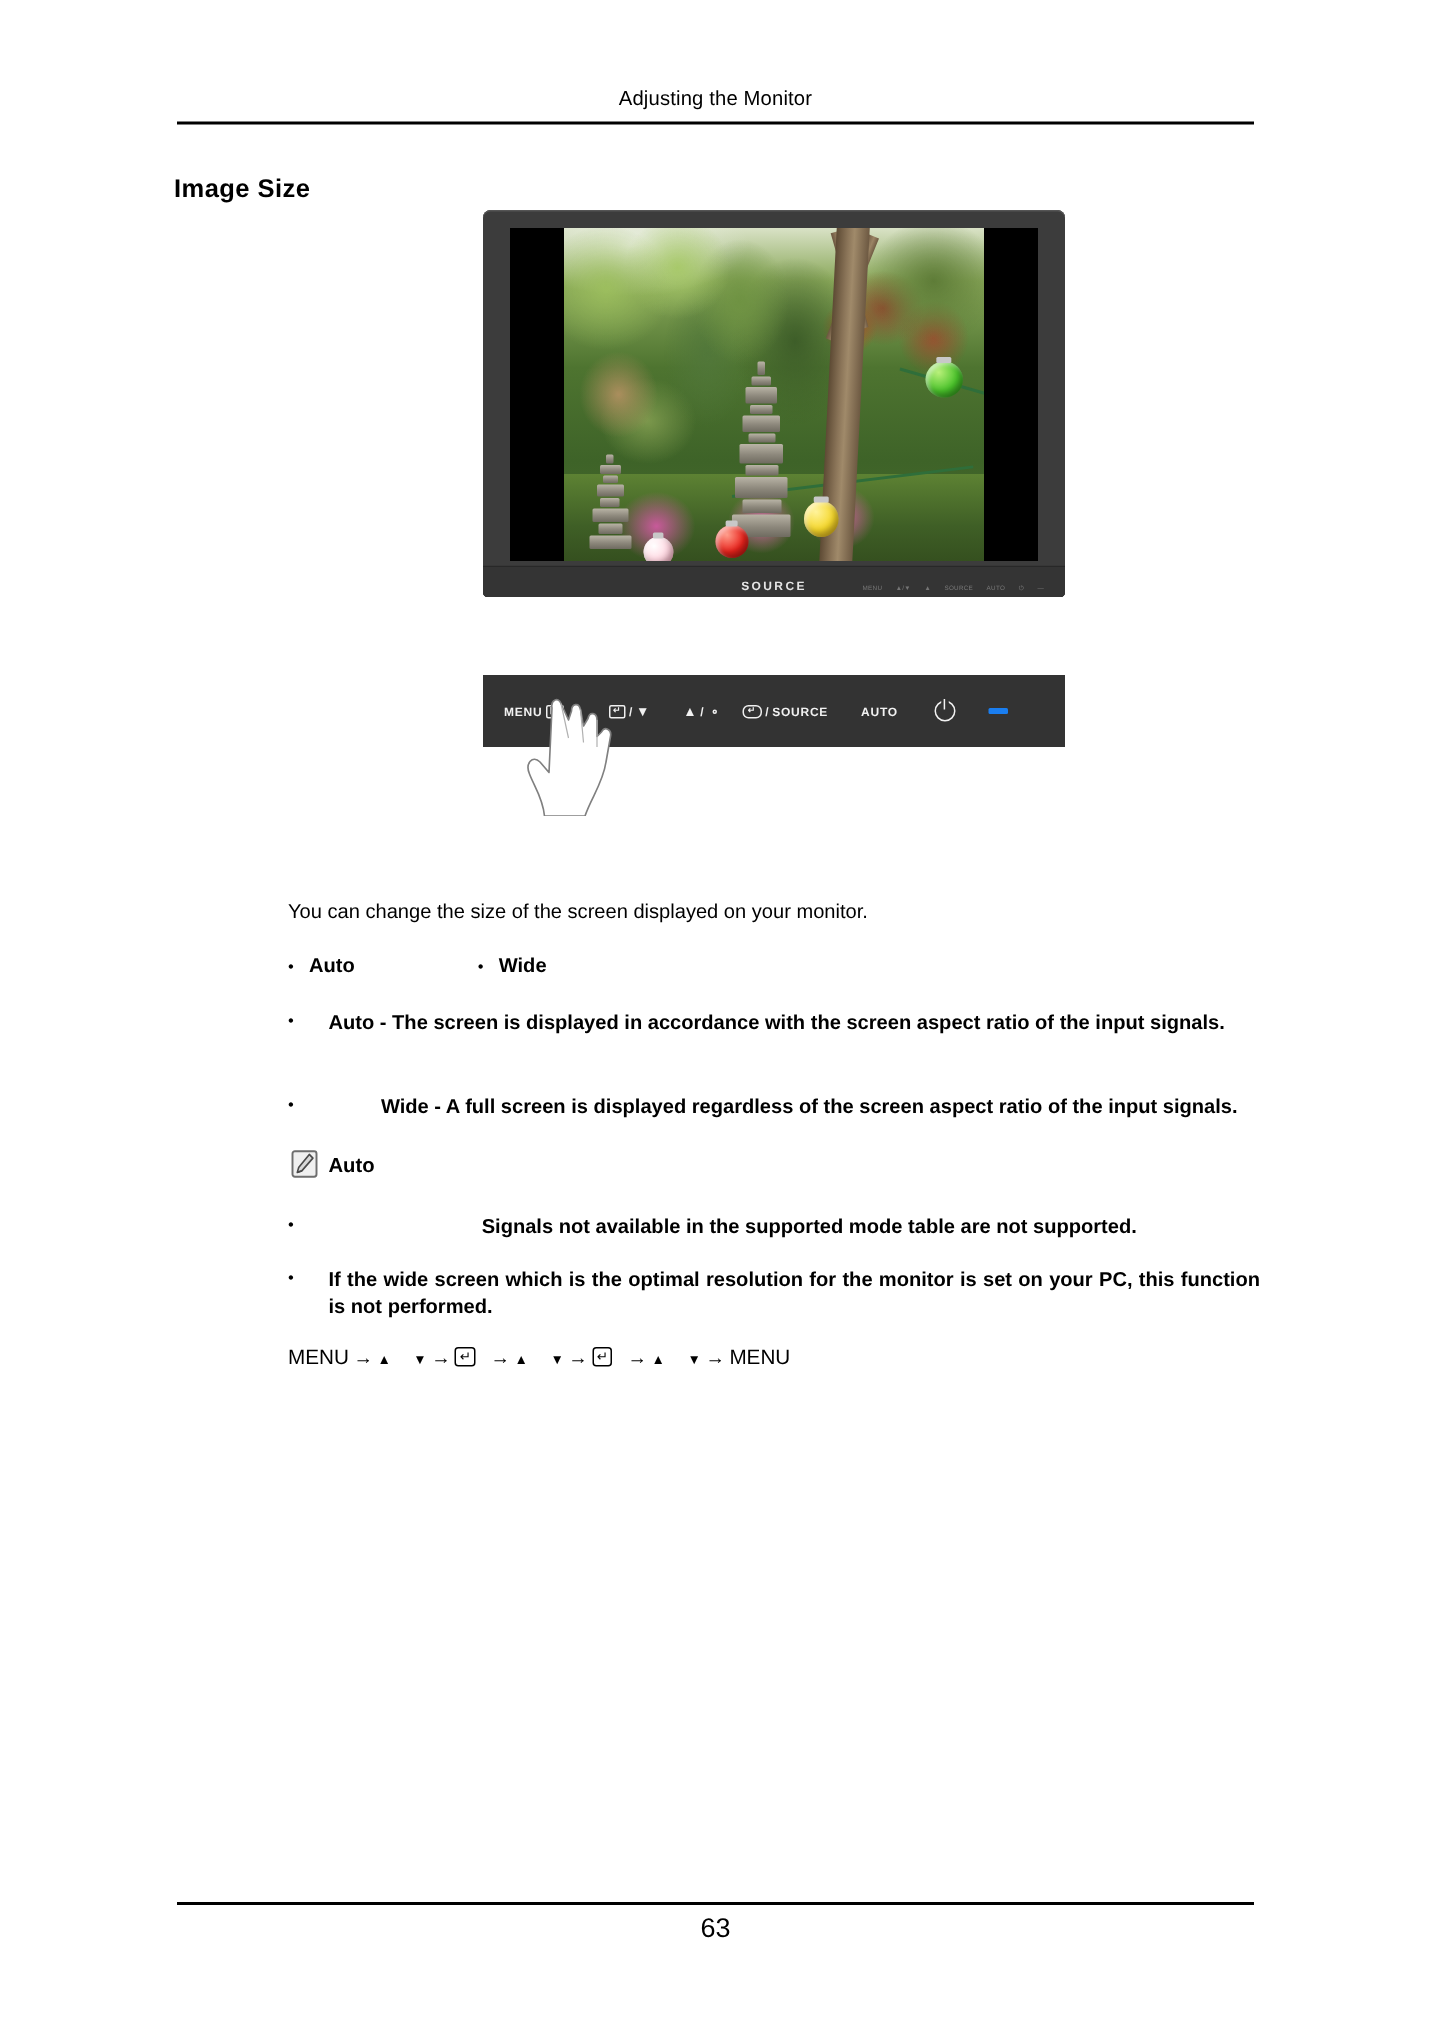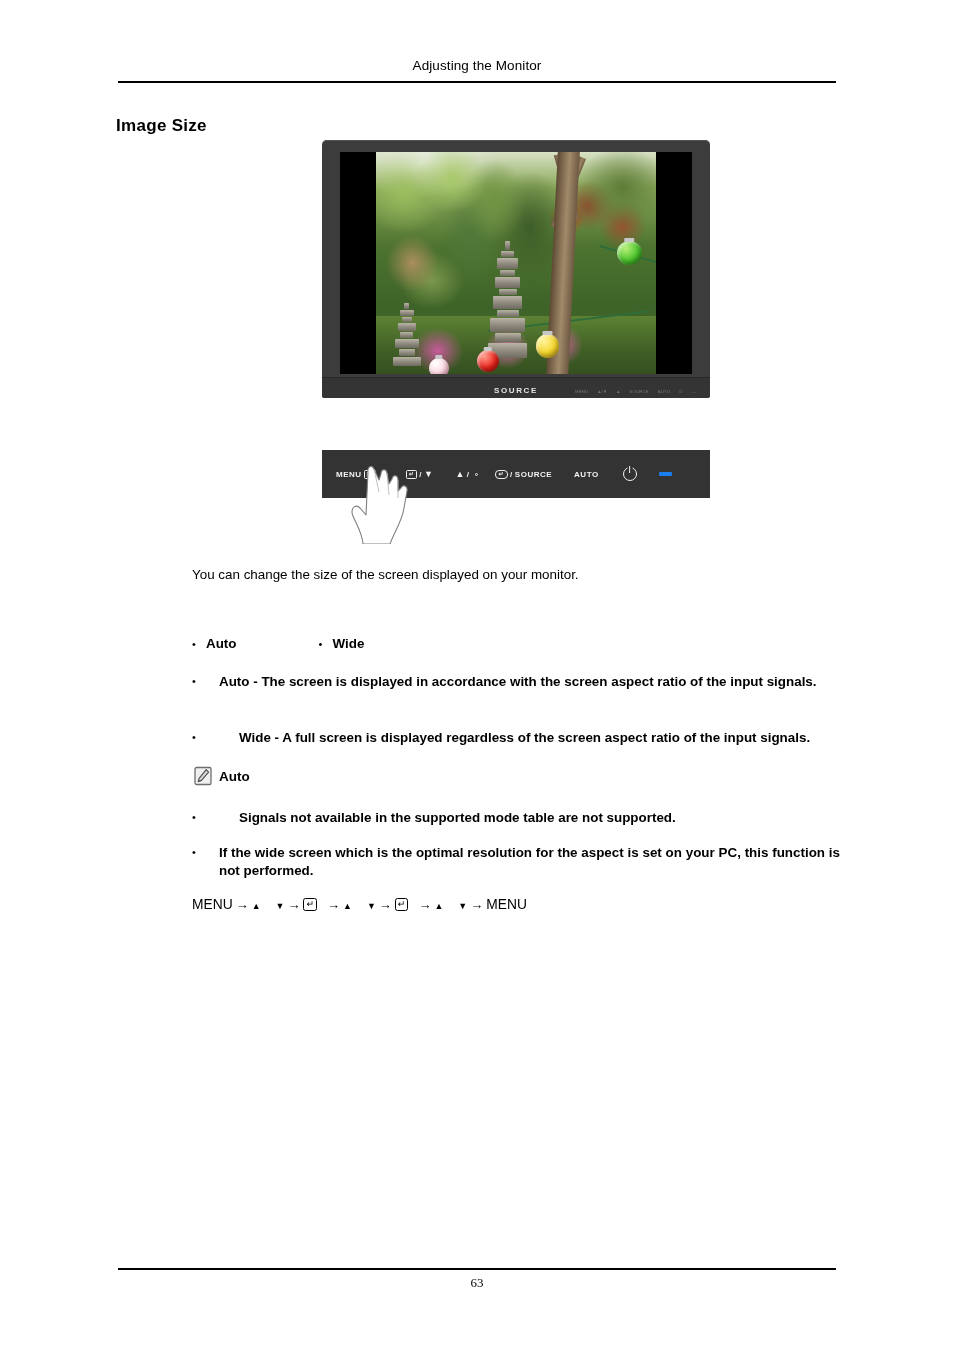--- a/index.html
+++ b/index.html
@@ -303,21 +303,21 @@
 
   
   .body-text {
     position: absolute;
     font-size: 13.4px;
     line-height: 1.32;
     color: #000;
   }
   .intro {
     left: 192px;
-    top: 566px;
+    top: 599px;
     width: 648px;
   }
   .inline-list {
     position: absolute;
     left: 192px;
     top: 636px;
     width: 648px;
     display: flex;
     font-size: 13.4px;
   }
@@ -332,21 +332,21 @@
     line-height: 1.35;
     width: 648px;
   }
   .b-mark {
     width: 27px;
     flex: none;
     font-size: 11px;
     padding-top: 1px;
   }
   .b-text { flex: 1; text-align: justify; font-weight: bold; }
-  .b-text.nojust { text-align: left; margin-left: 20px; }
+  .b-text.nojust { text-align: center; margin-left: 20px; }
 
   .row-auto { left: 192px; top: 673px; }
   .row-wide { left: 192px; top: 729px; }
 
   
   .note-head {
     position: absolute;
     left: 194px;
     top: 766px;
     display: flex;
@@ -397,22 +397,21 @@
     width: 718px;
     height: 1.6px;
     background: #000000;
   }
   .footer-num {
     position: absolute;
     left: 118px;
     top: 1275px;
     width: 718px;
     text-align: center;
-    font-size: 13px;
-    font-family: Liberation Serif, serif;
+    font-size: 18px;
   }
 </style>
 </head>
 <body>
 
 <div class="page-header">Adjusting the Monitor</div>
 <div class="header-rule"></div>
 
 <div class="section-title">Image Size</div>
 
@@ -554,21 +553,21 @@
   <span class="note-label">Auto</span>
 </div>
 
 <div class="bullet-row row-note1">
   <span class="b-mark">•</span>
   <span class="b-text nojust">Signals not available in the supported mode table are not supported.</span>
 </div>
 
 <div class="bullet-row row-note2">
   <span class="b-mark">•</span>
-  <span class="b-text">If the wide screen which is the optimal resolution for the aspect is set on your PC, this function is not performed.</span>
+  <span class="b-text">If the wide screen which is the optimal resolution for the monitor is set on your PC, this function is not performed.</span>
 </div>
 
 <div class="menu-path">
   <span>MENU</span>
   <span class="mp-arrow">→</span>
   <span class="mp-up">▲</span>
   <span class="mp-gap-m"></span>
   <span class="mp-dn">▼</span>
   <span class="mp-arrow">→</span>
   <span class="mp-enter">↵</span>

